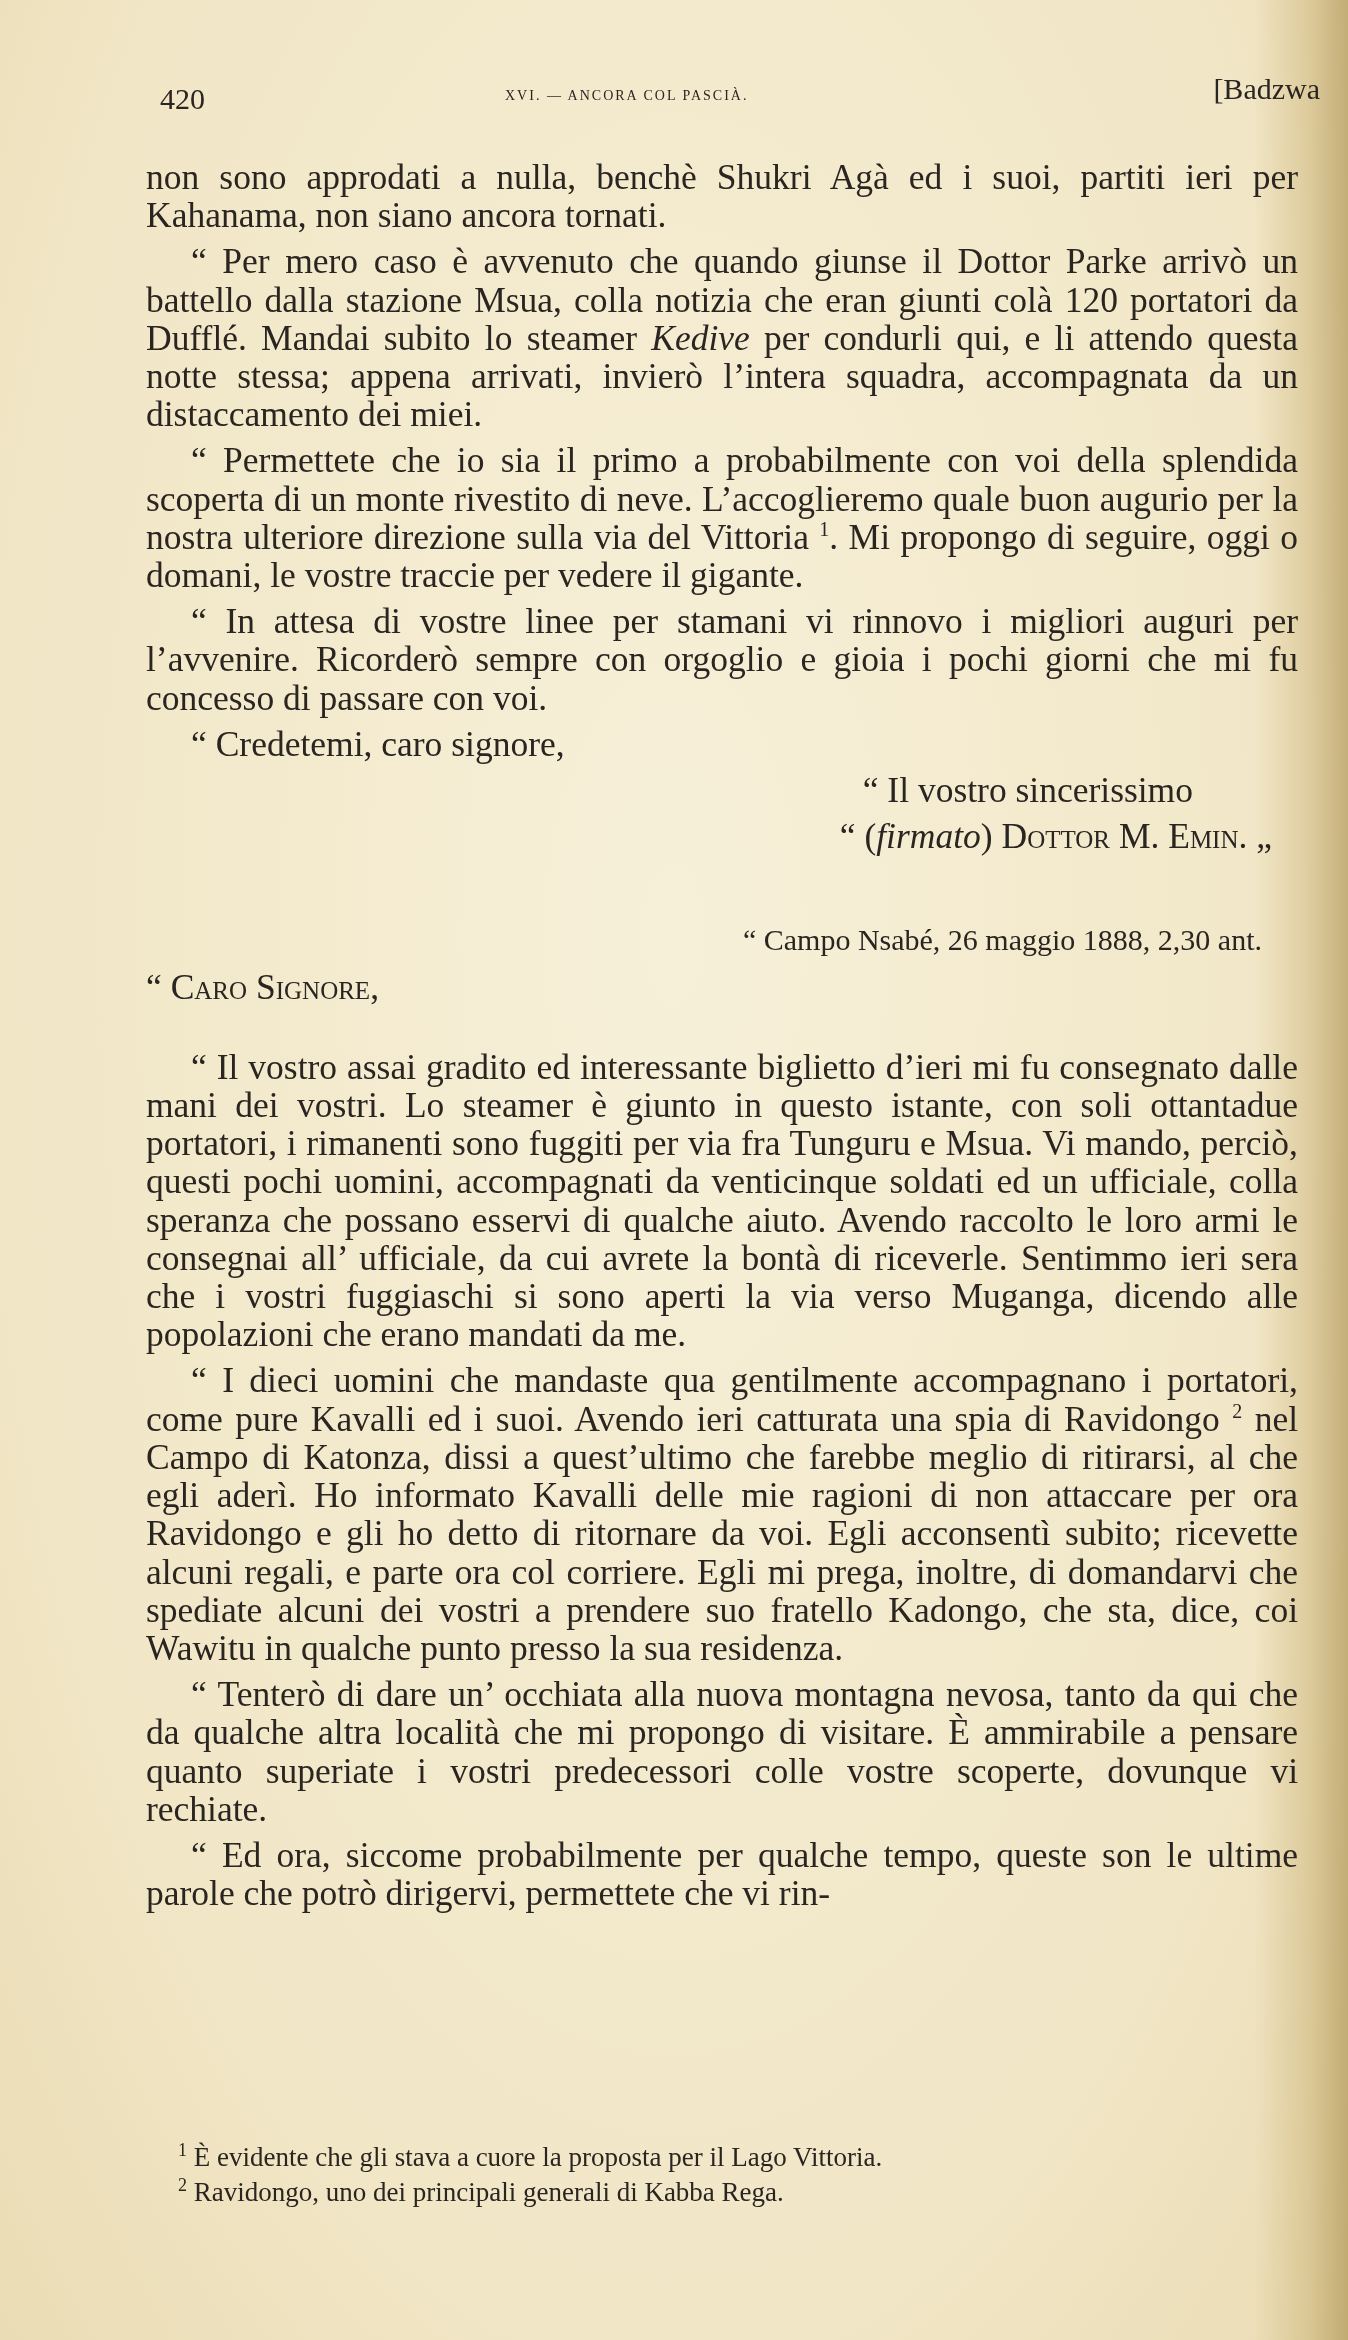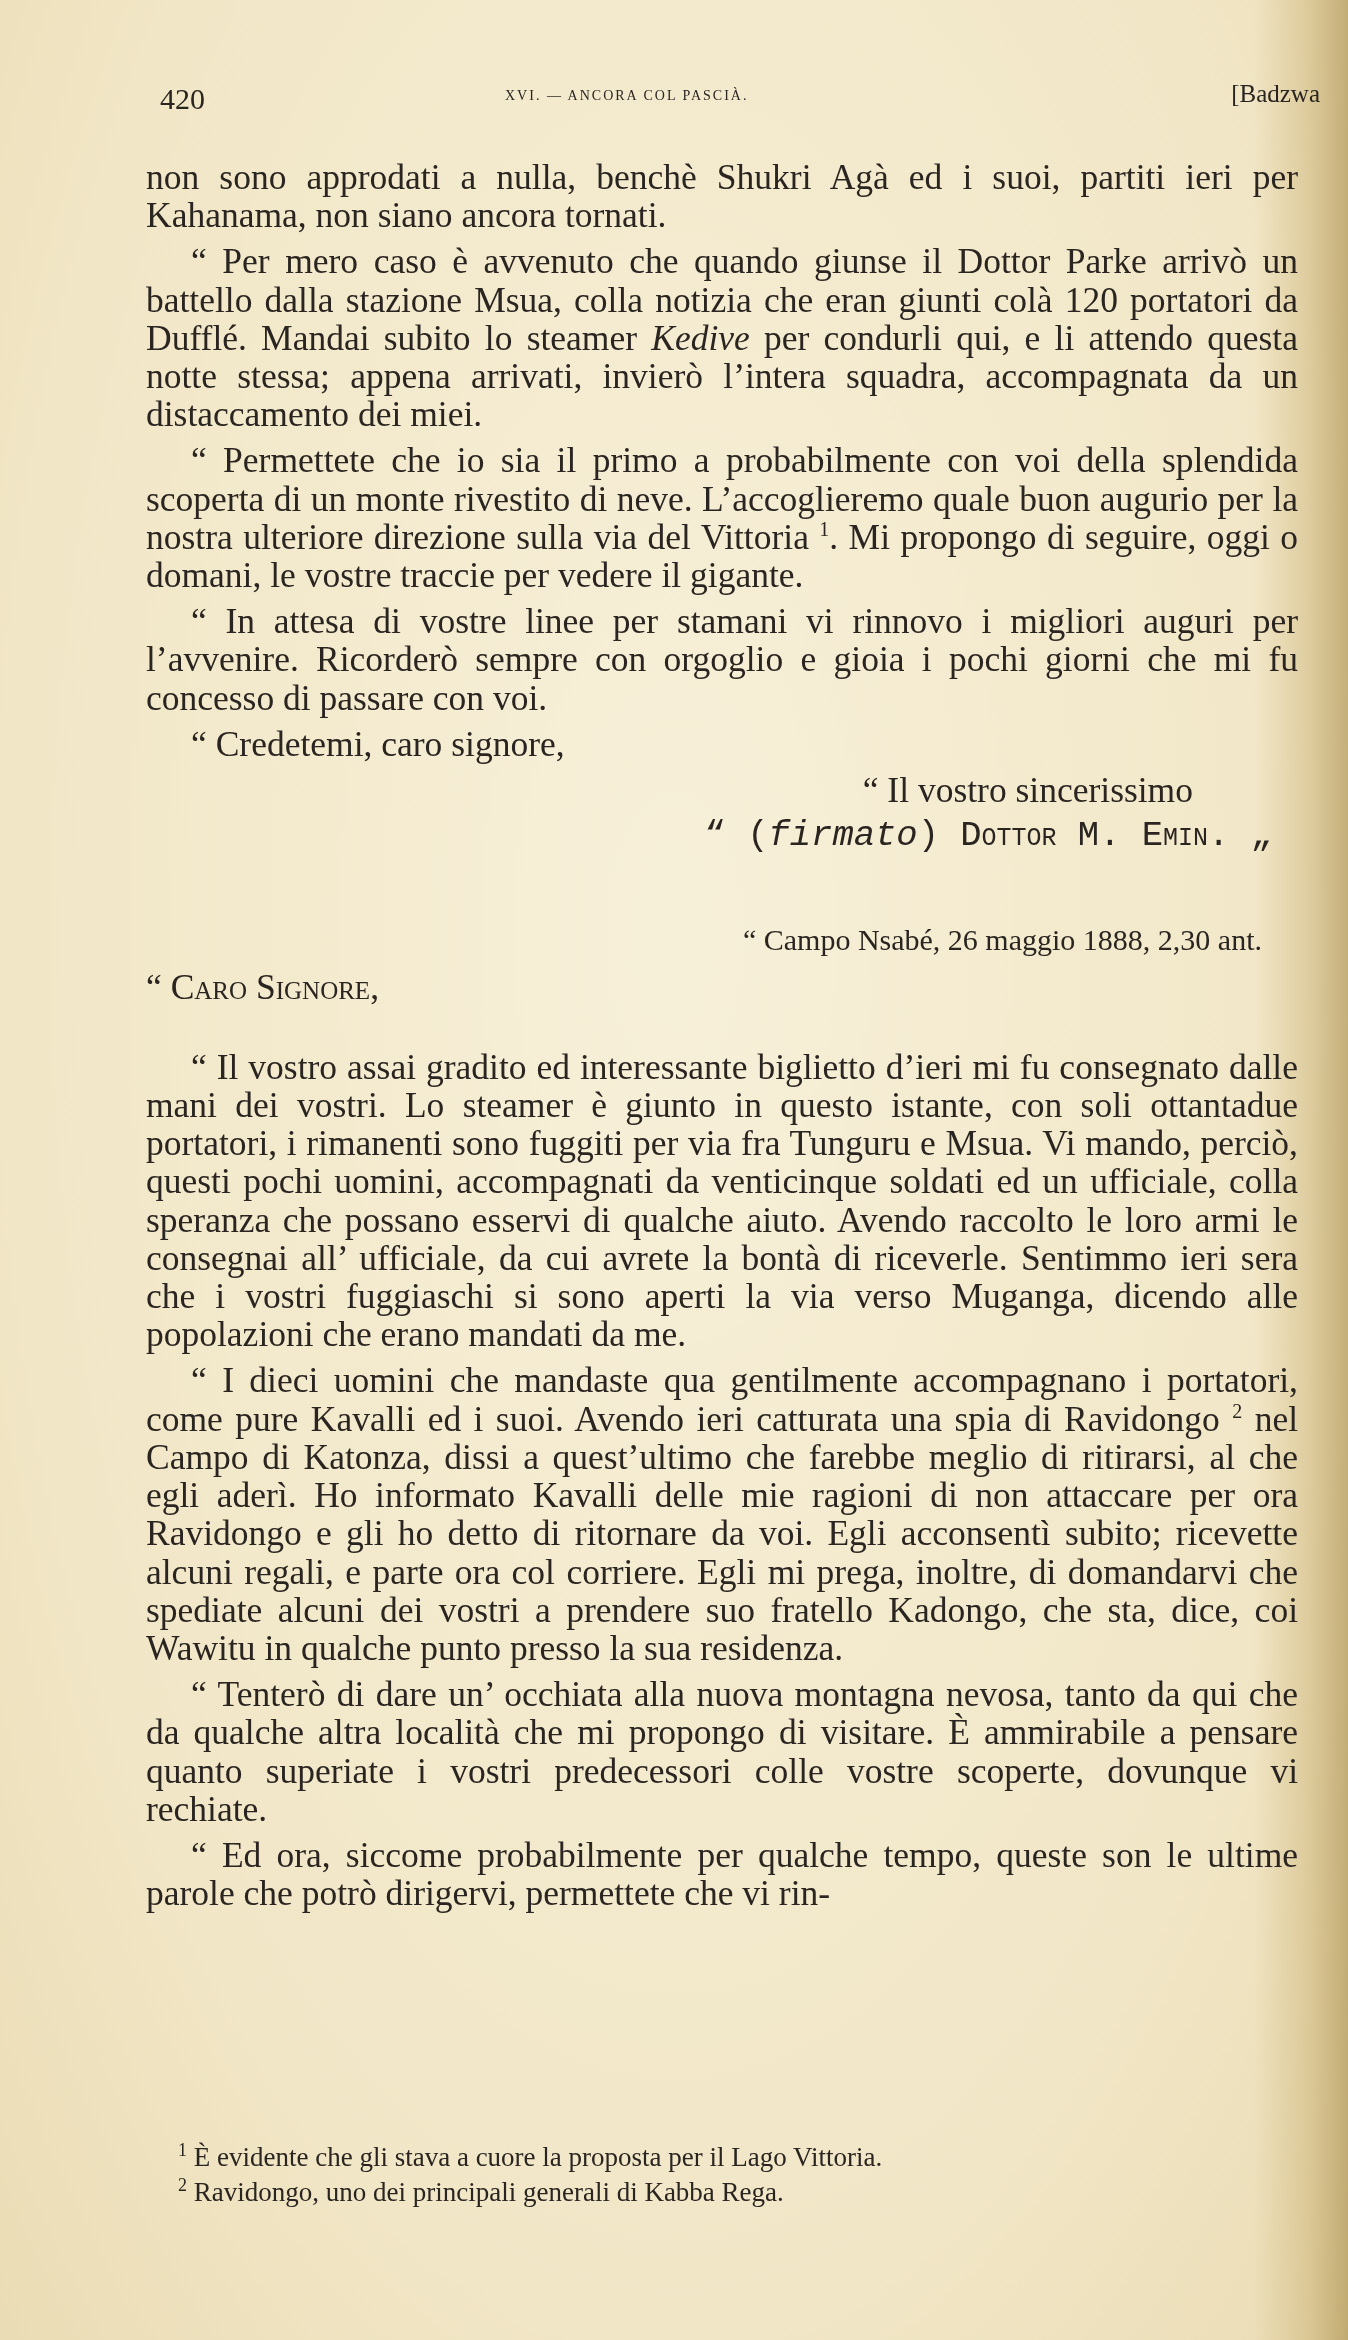--- a/index.html
+++ b/index.html
@@ -15,30 +15,30 @@
     }
     .page { position: absolute; left: 0; top: 0; width: 1348px; height: 2340px; }
     .running-head {
       position: absolute; top: 72px; left: 160px; width: 1150px; height: 50px;
     }
     .page-number { position: absolute; left: 0; top: 10px; font-size: 30px; }
     .chapter-title {
       position: absolute; left: 345px; top: 16px; font-size: 14px;
       letter-spacing: 2px; text-transform: uppercase;
     }
-    .margin-note { position: absolute; right: -10px; top: 8px; font-size: 25px; }
+    .margin-note { position: absolute; right: -10px; top: 0px; font-size: 30px; }
     .body-text {
       position: absolute; top: 150px; left: 138px; width: 1168px;
       font-size: 35.5px; line-height: 38.2px; text-align: justify;
     }
     .body-text p { margin: 8px; }
     .indent { text-indent: 45px; }
     .sig-line { text-align: right; margin: 0; }
     .sig1 { padding-right: 105px; }
-    .sig2 { padding-right: 26px; font-family: Liberation Mono, monospace; }
+    .sig2 { padding-right: 26px; }
     .smallcaps { font-variant: small-caps; }
     .dateline { text-align: right; font-size: 30px; margin-top: 66px !important; padding-right: 36px; }
     .salutation { margin-top: 6px !important; text-indent: 0; }
     .gap { height: 26px; }
     sup { font-size: 20px; line-height: 0; vertical-align: super; }
     .footnotes {
       position: absolute; top: 2140px; left: 178px; width: 1120px;
       font-size: 27px; line-height: 35px;
     }
     .footnotes p { margin: 0; }

